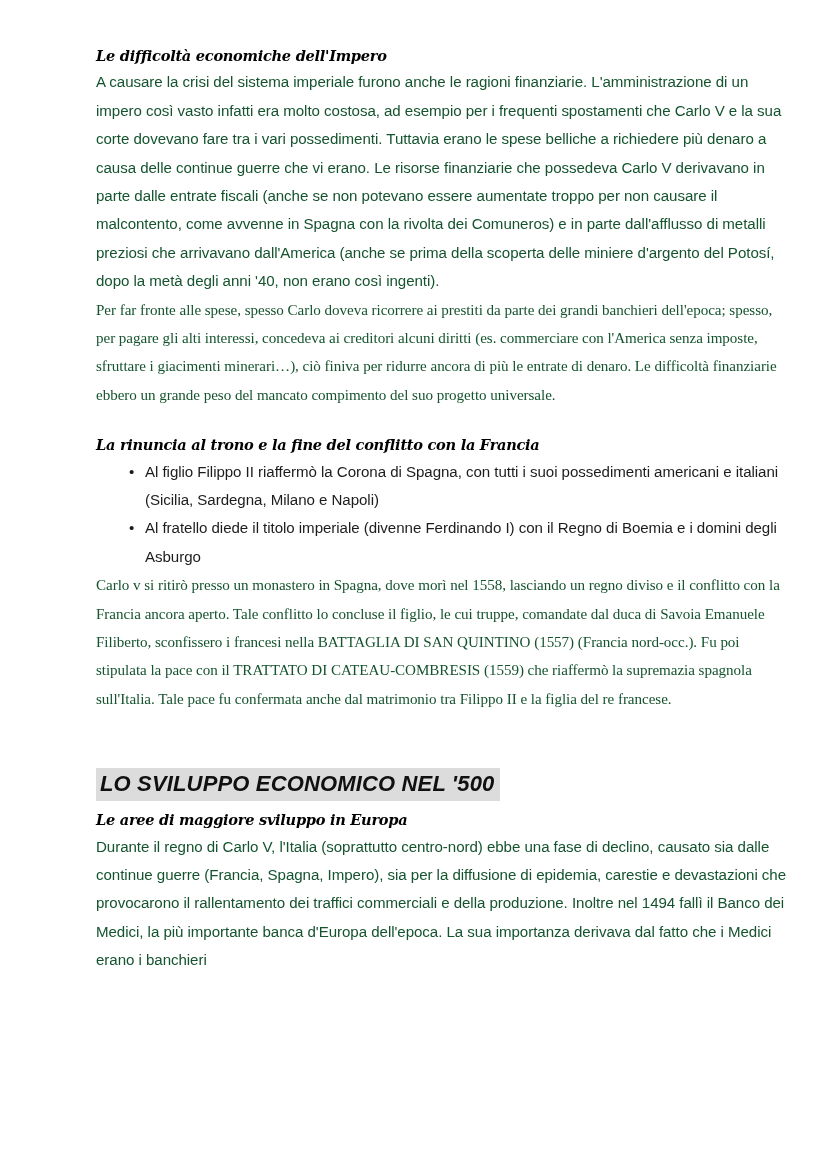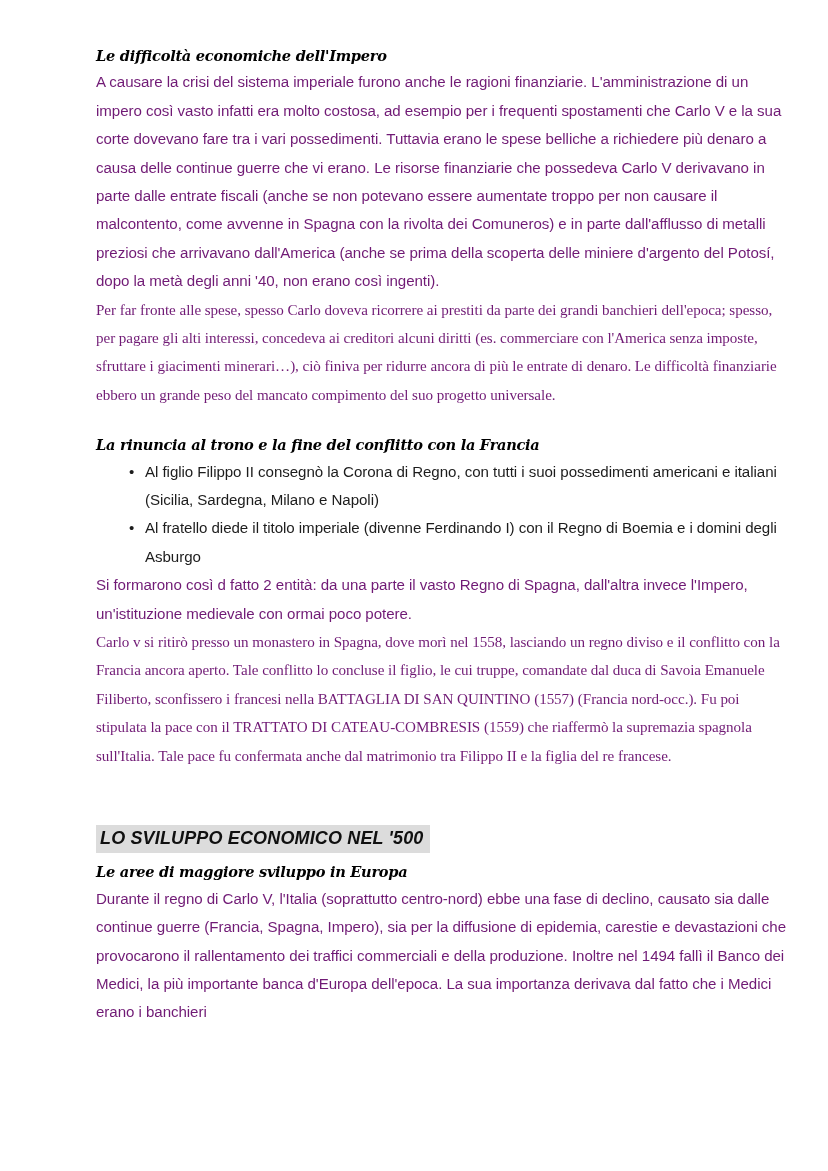--- a/index.html
+++ b/index.html
@@ -46,35 +46,35 @@
     transform-origin: left center;
     white-space: nowrap;
   }
 
   
   .highlight-heading {
     display: inline-block;
     font-family: "Liberation Sans", sans-serif;
     font-weight: bold;
     font-style: italic;
-    font-size: 18px;
+    font-size: 22px;
     letter-spacing: 0.15px;
     color: #101010;
     background: #dcdcdc;
     padding: 3px 6px 4px 4px;
     margin: 0;
     line-height: 1.18;
     white-space: nowrap;
   }
 
   p.body-text {
     font-size: 15.1px;
     line-height: 28.4px;
     margin: 0;
-    color: #701a75;
+    color: #14532d;
     text-align: left;
     letter-spacing: -0.05px;
   }
 
   
   .gap-para   { margin-top: 18px; font-family: Liberation Serif, serif; }
   .gap-section{ margin-top: 26px; }
   .gap-big    { margin-top: 55px; }
   .tight      { margin-top: 0; }
 
@@ -111,29 +111,28 @@
     <p class="body-text">A causare la crisi del sistema imperiale furono anche le ragioni finanziarie. L'amministrazione di un impero così vasto infatti era molto costosa, ad esempio per i frequenti spostamenti che Carlo V e la sua corte dovevano fare tra i vari possedimenti. Tuttavia erano le spese belliche a richiedere più denaro a causa delle continue guerre che vi erano. Le risorse finanziarie che possedeva Carlo V derivavano in parte dalle entrate fiscali (anche se non potevano essere aumentate troppo per non causare il malcontento, come avvenne in Spagna con la rivolta dei Comuneros) e in parte dall'afflusso di metalli preziosi che arrivavano dall'America (anche se prima della scoperta delle miniere d'argento del Potosí, dopo la metà degli anni '40, non erano così ingenti).</p>
 
     <p class="body-text gap-para">Per far fronte alle spese, spesso Carlo doveva ricorrere ai prestiti da parte dei grandi banchieri dell'epoca; spesso, per pagare gli alti interessi, concedeva ai creditori alcuni diritti (es. commerciare con l'America senza imposte, sfruttare i giacimenti minerari…), ciò finiva per ridurre ancora di più le entrate di denaro. Le difficoltà finanziarie ebbero un grande peso del mancato compimento del suo progetto universale.</p>
 
     <h2 class="script-heading gap-section">La rinuncia al trono e la fine del conflitto con la Francia</h2>
 
 
     <ul class="bullets">
       <li>
         <span class="marker">•</span>
-        <span>Al figlio Filippo II consegnò la Corona di Regno, con tutti i suoi possedimenti americani e italiani (Sicilia, Sardegna, Milano e Napoli)</span>
+        <span>Al figlio Filippo II riaffermò la Corona di Spagna, con tutti i suoi possedimenti americani e italiani (Sicilia, Sardegna, Milano e Napoli)</span>
       </li>
       <li>
         <span class="marker">•</span>
         <span>Al fratello diede il titolo imperiale (divenne Ferdinando I) con il Regno di Boemia e i domini degli Asburgo</span>
       </li>
     </ul>
 
-    <p class="body-text">Si formarono così d fatto 2 entità: da una parte il vasto Regno di Spagna, dall'altra invece l'Impero, un'istituzione medievale con ormai poco potere.</p>
 
     <p class="body-text gap-para">Carlo v si ritirò presso un monastero in Spagna, dove morì nel 1558, lasciando un regno diviso e il conflitto con la Francia ancora aperto. Tale conflitto lo concluse il figlio, le cui truppe, comandate dal duca di Savoia Emanuele Filiberto, sconfissero i francesi nella BATTAGLIA DI SAN QUINTINO (1557) (Francia nord-occ.). Fu poi stipulata la pace con il TRATTATO DI CATEAU-COMBRESIS (1559) che riaffermò la supremazia spagnola sull'Italia. Tale pace fu confermata anche dal matrimonio tra Filippo II e la figlia del re francese.</p>
 
     <div class="gap-big">
       <h1 class="highlight-heading">LO SVILUPPO ECONOMICO NEL '500</h1>
     </div>
 
     <h2 class="script-heading" style="margin-top:9px;">Le aree di maggiore sviluppo in Europa</h2>
 
     <p class="body-text">Durante il regno di Carlo V, l'Italia (soprattutto centro-nord) ebbe una fase di declino, causato sia dalle continue guerre (Francia, Spagna, Impero), sia per la diffusione di epidemia, carestie e devastazioni che provocarono il rallentamento dei traffici commerciali e della produzione. Inoltre nel 1494 fallì il Banco dei Medici, la più importante banca d'Europa dell'epoca. La sua importanza derivava dal fatto che i Medici erano i banchieri</p>

